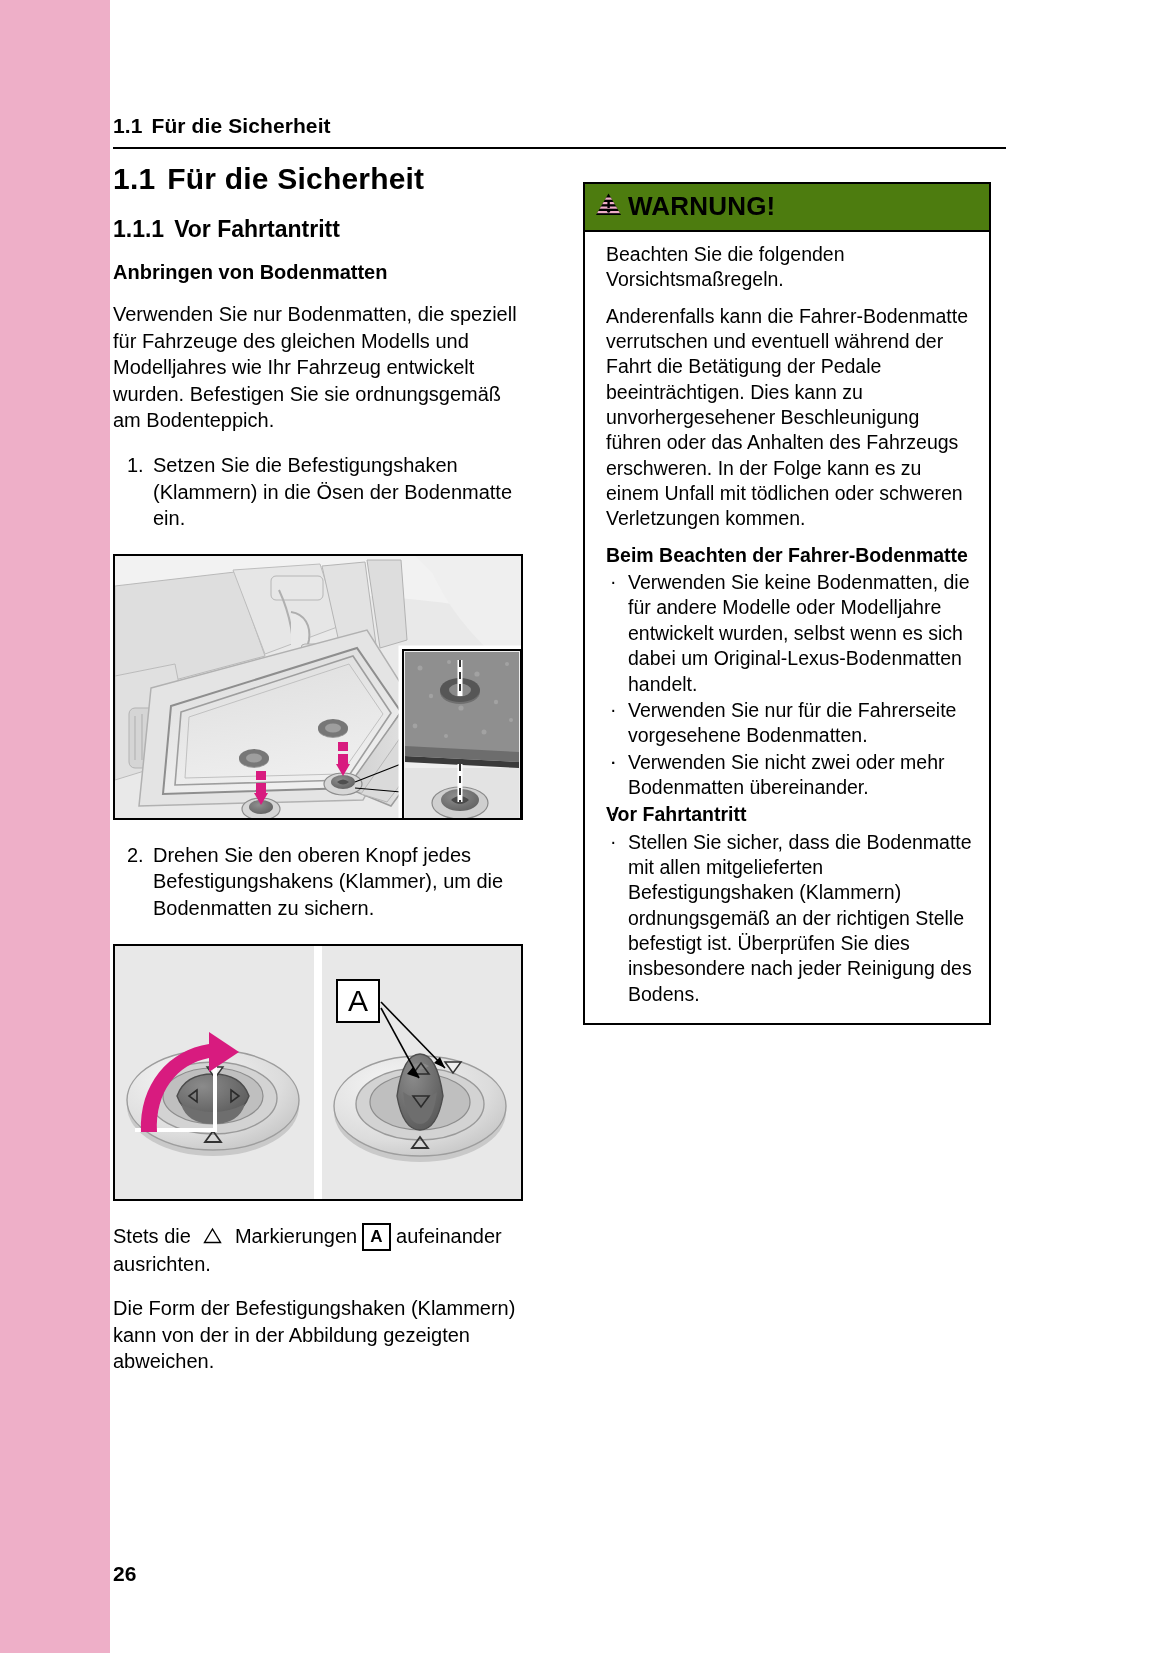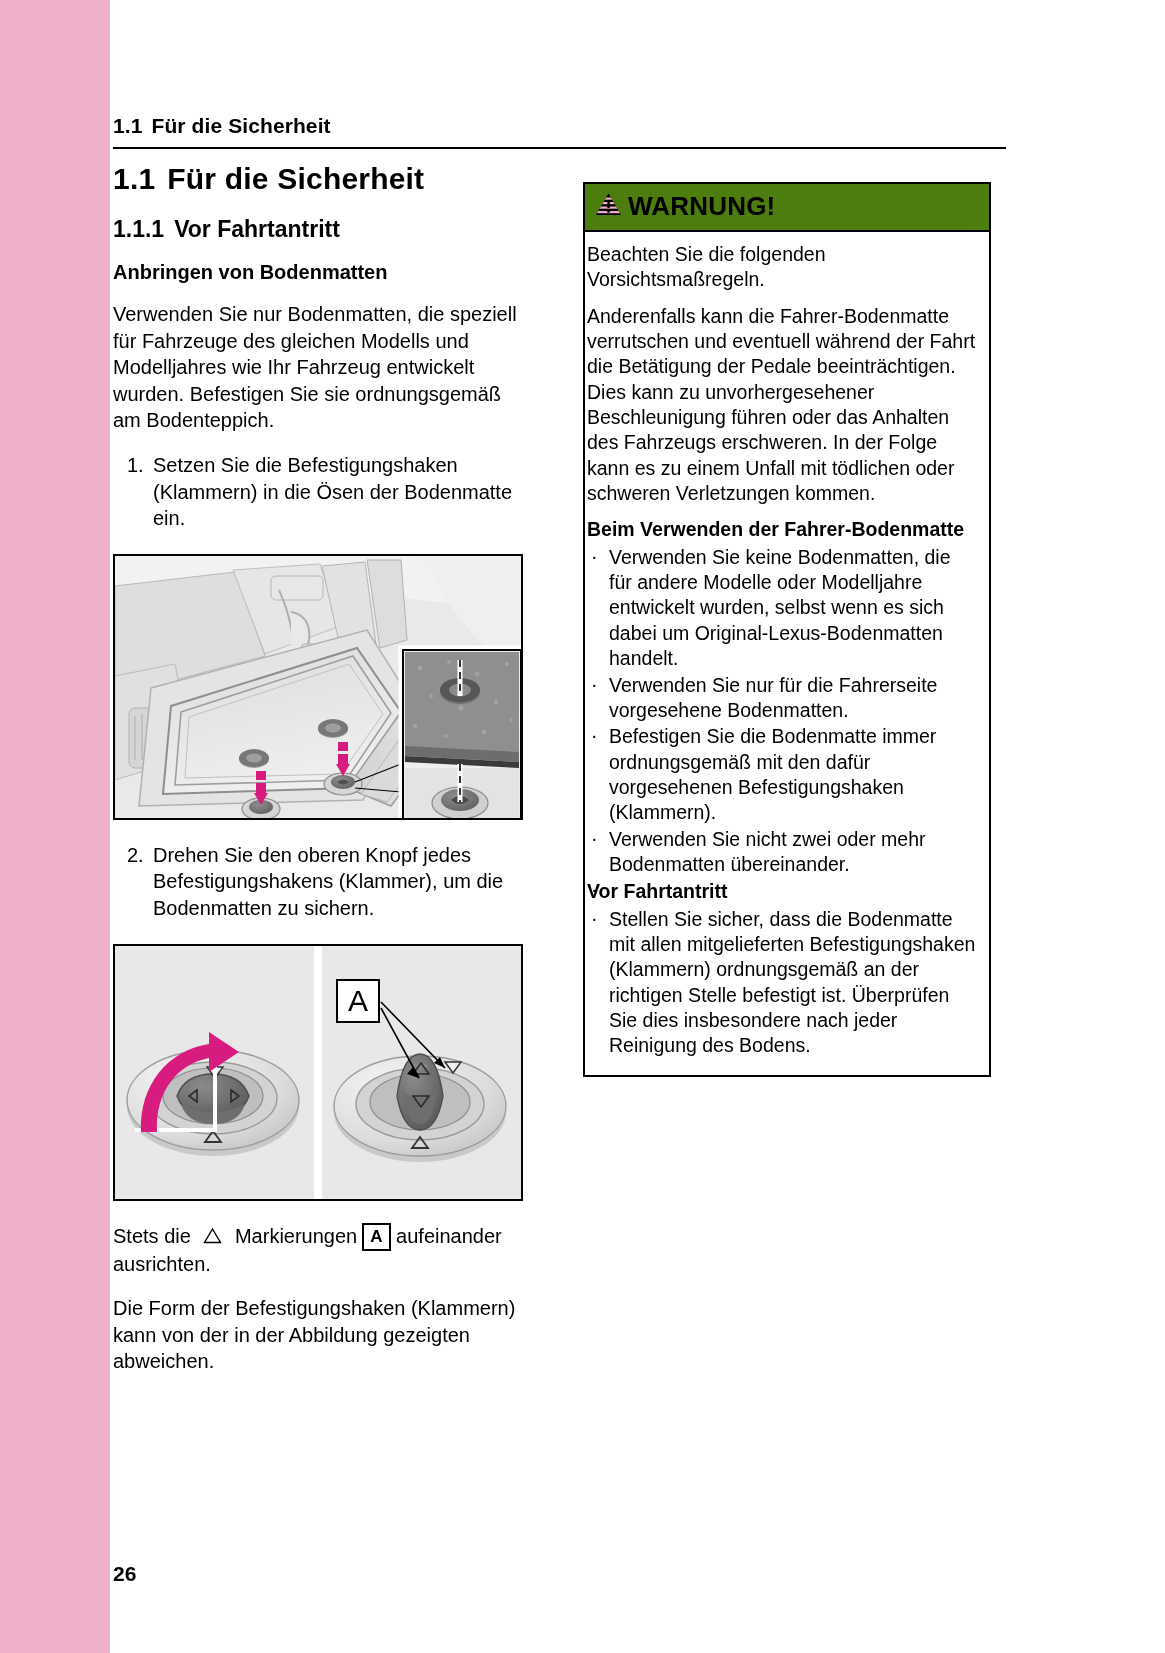--- a/index.html
+++ b/index.html
@@ -132,21 +132,21 @@
     display: flex;
     align-items: center;
     gap: 6px;
   }
   .warn-head .label {
     font-size: 26px;
     font-weight: bold;
     letter-spacing: 0.2px;
   }
   .warn-body {
-    padding: 10px 12px 14px 2px;
+    padding: 10px 12px 14px 21px;
   }
   .warn-body p {
     font-size: 19.5px;
     line-height: 1.3;
     margin: 0 0 11px 0;
   }
   .warn-body h4 {
     font-size: 19.5px;
     font-weight: bold;
     line-height: 1.3;
@@ -462,25 +462,25 @@
             <circle cx="13.6" cy="19" r="1.7" fill="#000"></circle>
           </svg>
         </span>
         <span class="label">WARNUNG!</span>
       </div>
 
       <div class="warn-body">
         <p>Beachten Sie die folgenden Vorsichtsmaßregeln.</p>
         <p>Anderenfalls kann die Fahrer-Bodenmatte verrutschen und eventuell während der Fahrt die Betätigung der Pedale beeinträchtigen. Dies kann zu unvorhergesehener Beschleunigung führen oder das Anhalten des Fahrzeugs erschweren. In der Folge kann es zu einem Unfall mit tödlichen oder schweren Verletzungen kommen.</p>
 
-        <h4>Beim Verwenden der Fahrer-Bodenmatte</h4>
+        <h4>Beim Beachten der Fahrer-Bodenmatte</h4>
         <ul class="warn-list">
           <li><span class="bullet">·</span><span>Verwenden Sie keine Bodenmatten, die für andere Modelle oder Modelljahre entwickelt wurden, selbst wenn es sich dabei um Original-Lexus-Bodenmatten handelt.</span></li>
           <li><span class="bullet">·</span><span>Verwenden Sie nur für die Fahrerseite vorgesehene Bodenmatten.</span></li>
-          <li><span class="bullet">·</span><span>Befestigen Sie die Bodenmatte immer ordnungsgemäß mit den dafür vorgesehenen Befestigungshaken (Klammern).</span></li>
+          <li><span class="bullet">·</span></li>
           <li><span class="bullet">·</span><span>Verwenden Sie nicht zwei oder mehr Bodenmatten übereinander.</span></li>
           <li><span class="bullet">·</span></li>
         </ul>
 
         <h4>Vor Fahrtantritt</h4>
         <ul class="warn-list">
           <li><span class="bullet">·</span><span>Stellen Sie sicher, dass die Bodenmatte mit allen mitgelieferten Befestigungshaken (Klammern) ordnungsgemäß an der richtigen Stelle befestigt ist. Überprüfen Sie dies insbesondere nach jeder Reinigung des Bodens.</span></li>
         </ul>
       </div>
 

